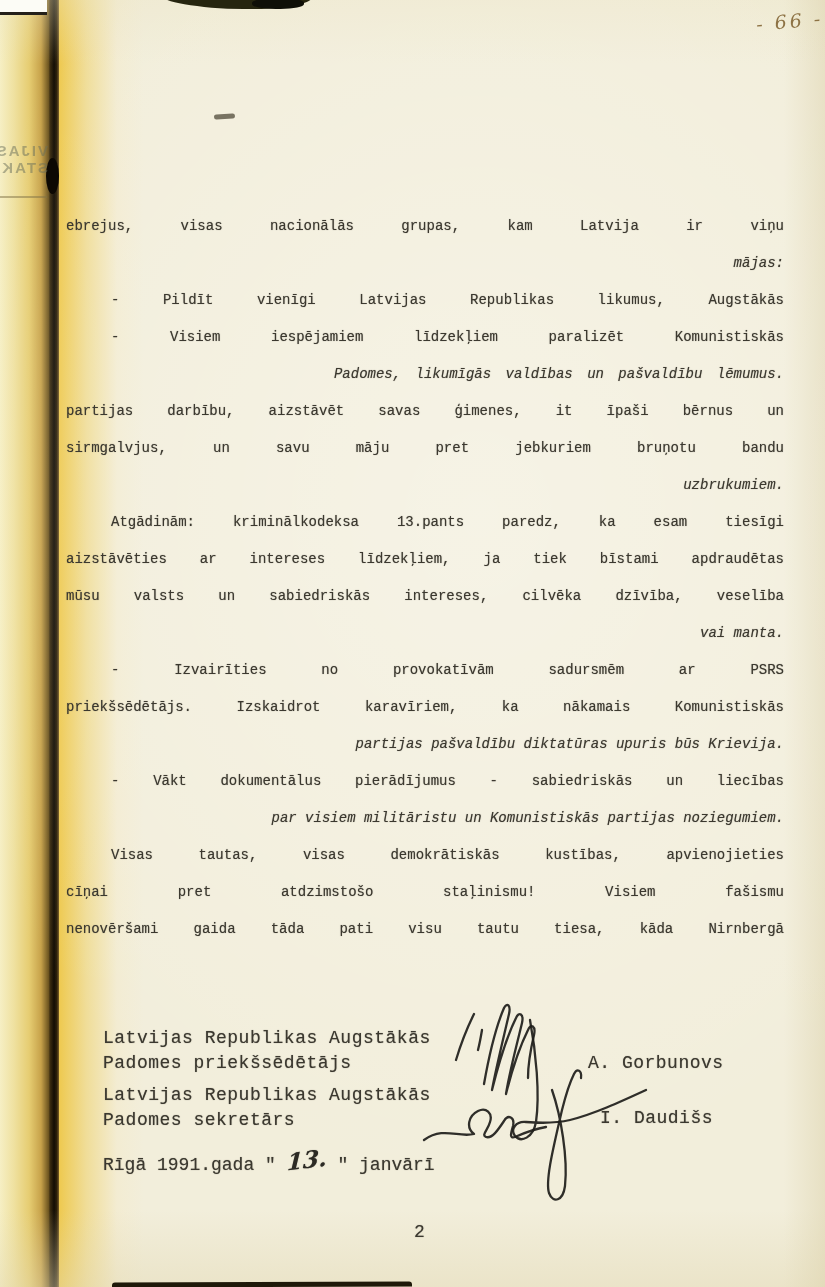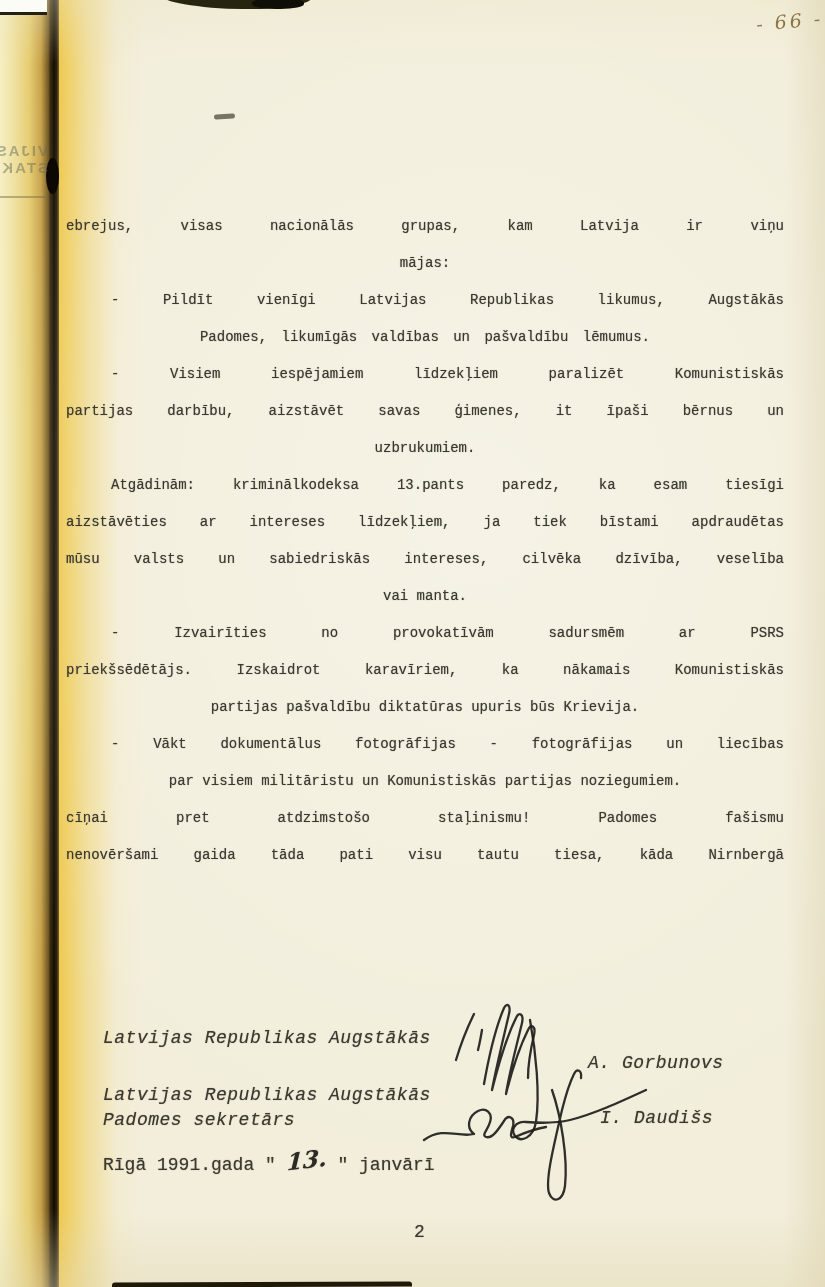--- a/index.html
+++ b/index.html
@@ -39,24 +39,24 @@
   
   .pencil{position:absolute;left:756px;top:10px;font-family:"DejaVu Serif",serif;font-style:italic;
     color:#8d7244;font-size:19px;letter-spacing:3px;transform:rotate(-5deg);white-space:pre;}
   .hand-day{display:inline-block;font-family:"DejaVu Serif",serif;font-style:italic;font-weight:bold;
     font-size:23px;color:#2c2a24;transform:rotate(-7deg) skewX(-10deg) translateY(-2px);}
   
   .typed{color:#3b382f;text-shadow:0 0 1px rgba(59,56,47,0.55);}
   .doc-text{position:absolute;left:66px;top:208px;width:718px;font-size:14px;}
   .tl{height:37px;line-height:37px;white-space:nowrap;}
   .tl.j{white-space:normal;text-align:justify;text-align-last:justify;}
-  .tl.l{text-align:center;}
+  .tl.l{text-align:right;font-style:italic;}
   .ind{padding-left:45px;}
   .ws{word-spacing:6px;}
-  .sig-line{position:absolute;font-size:18px;line-height:24px;letter-spacing:0.5px;white-space:pre;font-style:italic;}
+  .sig-line{position:absolute;font-size:18px;line-height:24px;letter-spacing:0.5px;white-space:pre;}
   .sig-date{position:absolute;left:103px;top:1148px;font-size:18px;white-space:pre;}
   .page-num{position:absolute;left:414px;top:1222px;font-size:18px;}
   
   .sig-svg{position:absolute;left:418px;top:990px;}
   .sig-svg path{fill:none;stroke:#1e1d1a;stroke-width:2.3;stroke-linecap:round;stroke-linejoin:round;opacity:0.92;}
 </style>
 </head>
 <body>
 
 <div id="scan">
@@ -78,38 +78,41 @@
     <div>VIJAS</div>
     <div>STAK</div>
   </div>
 
   <div class="pencil">- 66 -</div>
 
   <div class="doc-text typed">
     <div class="tl j">ebrejus, visas nacionālās grupas, kam Latvija ir viņu</div>
     <div class="tl l">mājas:</div>
     <div class="tl j ind">- Pildīt vienīgi Latvijas Republikas likumus, Augstākās</div>
+    <div class="tl j ind">- Visiem iespējamiem līdzekļiem paralizēt Komunistiskās</div>
     <div class="tl l ws">Padomes, likumīgās valdības un pašvaldību lēmumus.</div>
-    <div class="tl j ind">- Visiem iespējamiem līdzekļiem paralizēt Komunistiskās</div>
     <div class="tl j">partijas darbību, aizstāvēt savas ģimenes, it īpaši bērnus un</div>
+    <div class="tl j">sirmgalvjus, un savu māju pret jebkuriem bruņotu bandu</div>
     <div class="tl l">uzbrukumiem.</div>
     <div class="tl j ind">Atgādinām: kriminālkodeksa 13.pants paredz, ka esam tiesīgi</div>
     <div class="tl j">aizstāvēties ar intereses līdzekļiem, ja tiek bīstami apdraudētas</div>
     <div class="tl j">mūsu valsts un sabiedriskās intereses, cilvēka dzīvība, veselība</div>
     <div class="tl l">vai manta.</div>
     <div class="tl j ind">- Izvairīties no provokatīvām sadursmēm ar PSRS</div>
     <div class="tl j">priekšsēdētājs. Izskaidrot karavīriem, ka nākamais Komunistiskās</div>
     <div class="tl l">partijas pašvaldību diktatūras upuris būs Krievija.</div>
-    <div class="tl j ind">- Vākt dokumentālus fotogrāfijas - fotogrāfijas un liecības</div>
+    <div class="tl j ind">- Vākt dokumentālus pierādījumus - sabiedriskās un liecības</div>
     <div class="tl l">par visiem militāristu un Komunistiskās partijas noziegumiem.</div>
-    <div class="tl j">cīņai pret atdzimstošo staļinismu! Padomes fašismu</div>
+    <div class="tl j ind">Visas tautas, visas demokrātiskās kustības, apvienojieties</div>
+    <div class="tl j">cīņai pret atdzimstošo staļinismu! Visiem fašismu</div>
     <div class="tl j">nenovēršami gaida tāda pati visu tautu tiesa, kāda Nirnbergā</div>
   </div>
 
   <div class="sig-line typed" style="left:103px;top:1026px;">Latvijas Republikas Augstākās</div>
+  <div class="sig-line typed" style="left:103px;top:1051px;">Padomes priekšsēdētājs</div>
   <div class="sig-line typed" style="left:103px;top:1083px;">Latvijas Republikas Augstākās</div>
   <div class="sig-line typed" style="left:103px;top:1108px;">Padomes sekretārs</div>
 
   <div class="sig-line typed" style="left:588px;top:1051px;">A. Gorbunovs</div>
   <div class="sig-line typed" style="left:588px;top:1106px;margin-left:12px;">I. Daudišs</div>
 
   <svg class="sig-svg" width="270" height="225" viewBox="0 0 270 225">
     <path d="M38,70 C44,50 51,34 56,24"></path>
     <path d="M60,60 C62,52 63,46 64,40"></path>
     <path d="M66,94 C72,60 80,32 86,18 C89,12 93,15 91,24 C85,50 78,78 74,100 C82,68 92,40 98,28 C101,21 106,24 104,33 C98,58 91,84 88,104 C95,76 104,52 110,40 C113,33 118,36 116,45 C112,62 110,76 110,88"></path>

